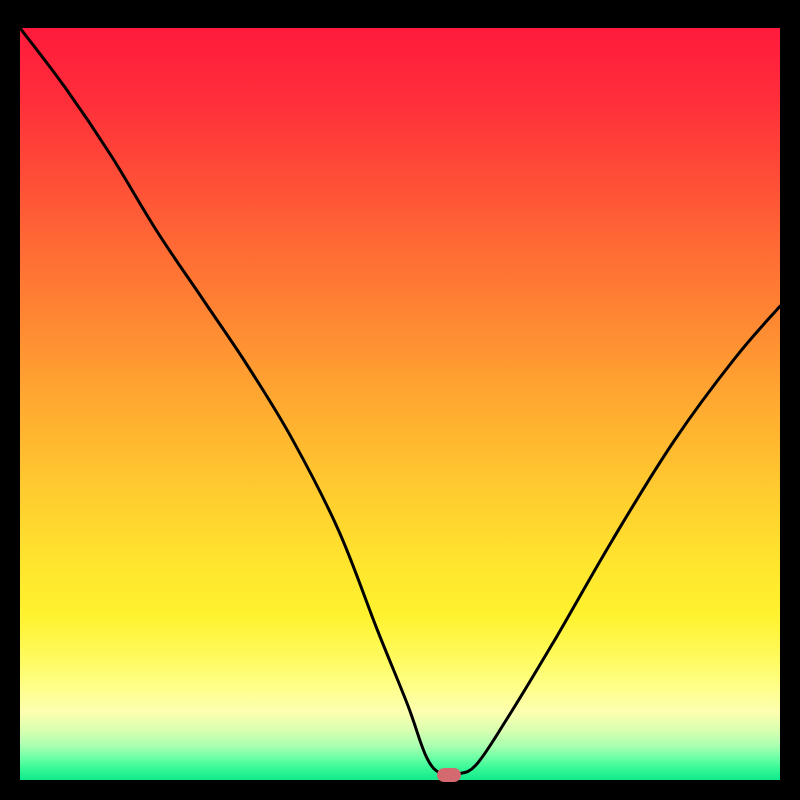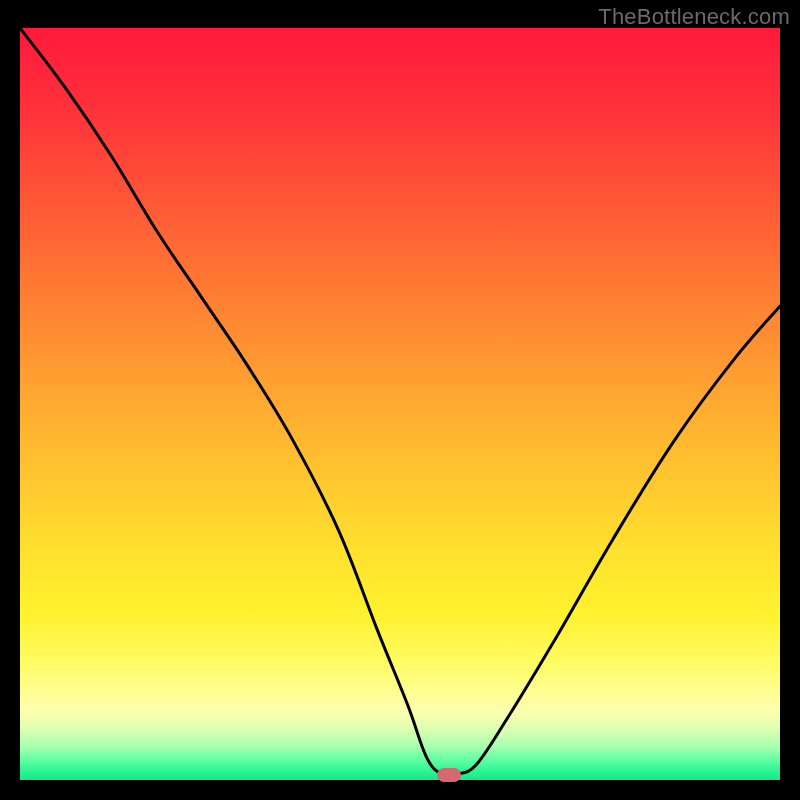--- a/index.html
+++ b/index.html
@@ -72,21 +72,20 @@
     height: 14px;
     border-radius: 7px;
     background: #d46a6f;
     transform: translate(-50%, -50%);
   }
 </style>
 </head>
 <body>
 
 <div class="frame">
-  <div class="watermark">TheBottleneck.com</div>
 
   <div class="plot-area">
     <svg class="curve" viewBox="0 0 760 752" preserveAspectRatio="none">
       <path d="M 0.0 0.0 C 8.2 10.8, 29.2 37.1, 45.6 60.2 C 62.0 83.2, 74.8 102.1, 91.2 127.8 C 107.6 153.6, 120.4 177.3, 136.8 203.0 C 153.2 228.8, 166.0 246.4, 182.4 270.7 C 198.8 295.1, 211.6 312.7, 228.0 338.4 C 244.4 364.1, 257.2 383.8, 273.6 413.6 C 290.0 443.4, 304.2 470.0, 319.2 503.8 C 334.2 537.7, 344.9 570.5, 357.2 601.6 C 369.5 632.7, 378.7 653.8, 387.6 676.8 C 396.5 699.8, 400.4 717.0, 406.6 729.4 C 412.8 741.9, 416.3 743.0, 421.8 746.0 C 427.3 749.0, 430.8 747.6, 437.0 746.0 C 443.2 744.4, 447.1 746.7, 456.0 737.0 C 464.9 727.2, 472.7 713.5, 486.4 691.8 C 500.1 670.2, 512.8 649.1, 532.0 616.6 C 551.2 584.2, 570.9 547.9, 592.8 511.4 C 614.7 474.8, 631.7 446.1, 653.6 413.6 C 675.5 381.1, 695.2 355.2, 714.4 330.9 C 733.6 306.5, 751.8 287.7, 760.0 278.2"></path>
     </svg>
     <div class="marker" style="left: 429.4px; top: 747.488px; background: rgb(212, 106, 111);"></div>
   </div>
 </div>
 
 </body></html>

